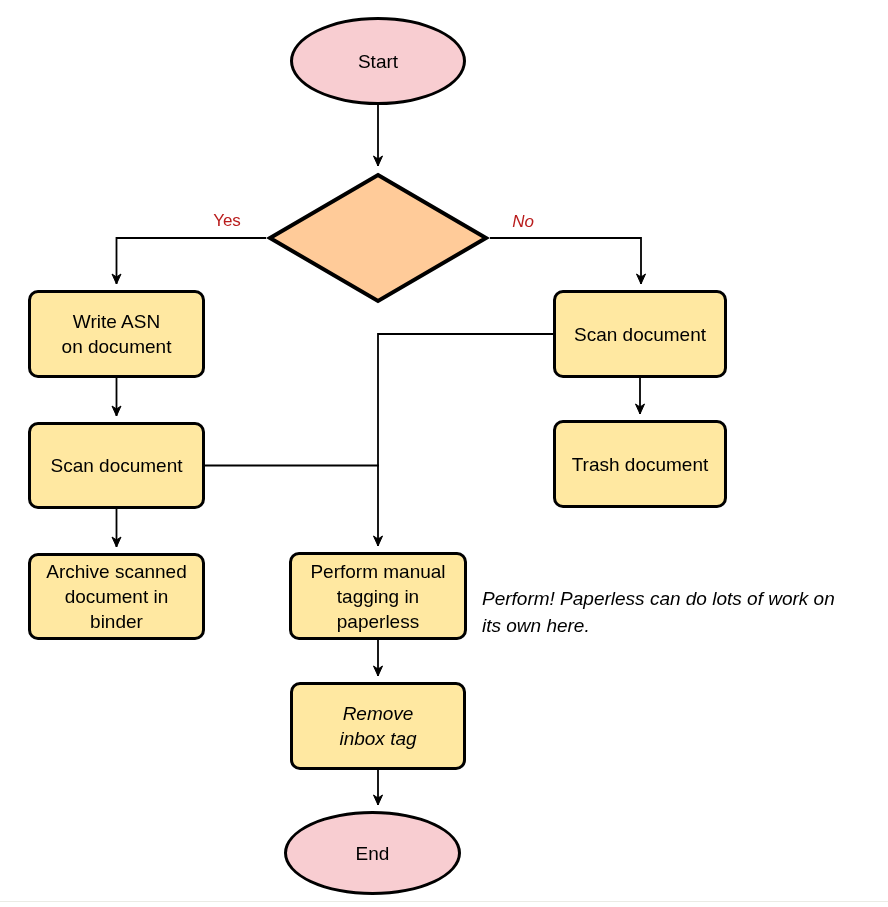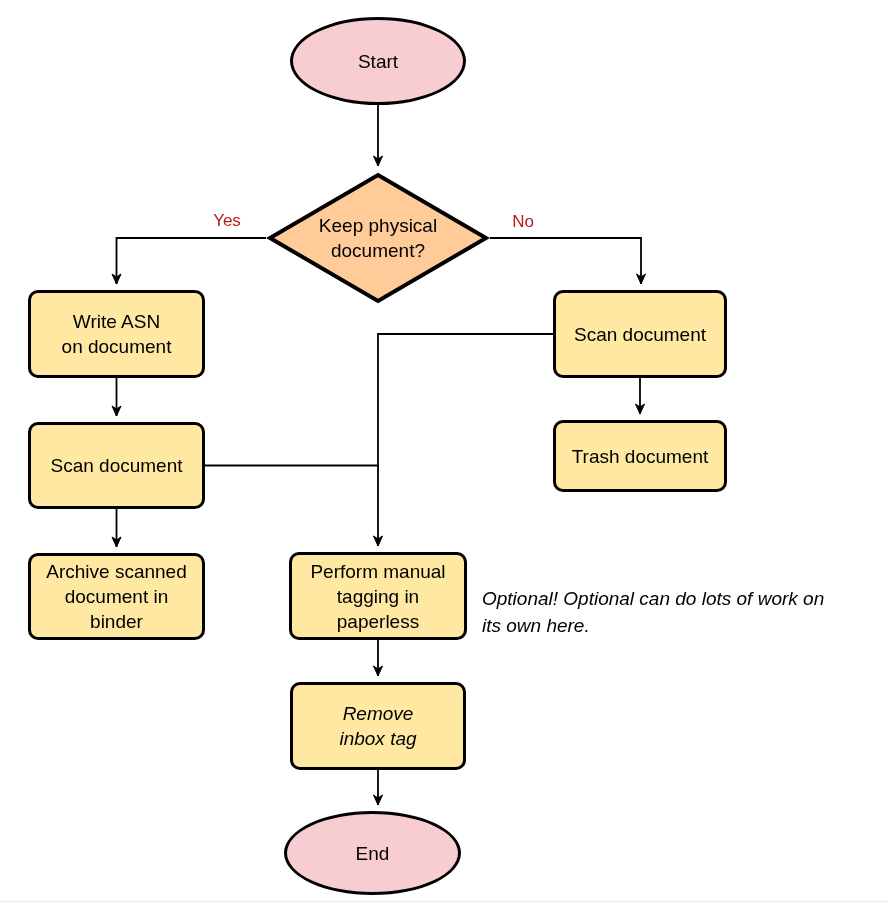--- a/index.html
+++ b/index.html
@@ -42,21 +42,21 @@
     border: 3px solid #000000;
     border-radius: 50%;
   }
   
   #node-start        { left: 290px; top: 17px;  width: 176px; height: 88px; }
   #node-decision     { left: 266px; top: 172px; width: 224px; height: 132px; }
   #node-write-asn    { left: 28px;  top: 290px; width: 177px; height: 88px; }
   #node-scan-left    { left: 28px;  top: 422px; width: 177px; height: 87px; }
   #node-archive      { left: 28px;  top: 553px; width: 177px; height: 87px; }
   #node-scan-right   { left: 553px; top: 290px; width: 174px; height: 88px; }
-  #node-trash        { left: 553px; top: 420px; width: 174px; height: 72px; }
+  #node-trash        { left: 553px; top: 420px; width: 174px; height: 88px; }
   #node-tagging      { left: 289px; top: 552px; width: 178px; height: 88px; }
   #node-remove-inbox { left: 290px; top: 682px; width: 176px; height: 88px; font-style: italic; }
   #node-end          { left: 284px; top: 811px; width: 177px; height: 84px; }
 
   #node-decision .diamond-svg {
     position: absolute;
     left: 0; top: 0;
     width: 100%; height: 100%;
   }
   #node-decision .diamond-label {
@@ -64,21 +64,21 @@
     z-index: 1;
   }
   .edge-label {
     position: absolute;
     font-size: 17px;
     color: #b91c1c;
     text-align: center;
     width: 44px;
   }
   #edge-label-yes { left: 205px; top: 211px; }
-  #edge-label-no  { left: 501px; top: 212px; }
+  #edge-label-no  { left: 501px; top: 212px; font-style: italic; }
 
   #annotation {
     position: absolute;
     left: 482px;
     top: 585px;
     width: 404px;
     font-size: 19px;
     line-height: 27px;
     font-style: italic;
     color: #000000;
@@ -118,22 +118,20 @@
   </svg>
 
   <div id="node-start" class="node ellipse">
     <span>Start</span>
   </div>
 
   <div id="node-decision" class="node">
     <svg class="diamond-svg" viewBox="0 0 224 132" xmlns="http://www.w3.org/2000/svg">
       <polygon points="112,3 220,66 112,129 4,66" fill="#ffcb99" stroke="#000000" stroke-width="4"></polygon>
     </svg>
-    <div class="diamond-label">Keep physical
-document?</div>
   </div>
 
   <div id="node-write-asn" class="node box">
     <span>Write ASN
 on document</span>
   </div>
 
   <div id="node-scan-left" class="node box">
     <span>Scan document</span>
   </div>
@@ -164,19 +162,19 @@
   </div>
 
   <div id="node-end" class="node ellipse">
     <span>End</span>
   </div>
 
   <div id="edge-label-yes" class="edge-label">Yes</div>
   <div id="edge-label-no" class="edge-label">No</div>
 
   <div id="annotation">
-    <span>Optional! Optional can do lots of work on</span><br>
+    <span>Perform! Paperless can do lots of work on</span><br>
     <span>its own here.</span>
   </div>
 
   <div id="bottom-divider"></div>
 
 </div>
 
 </body></html>

